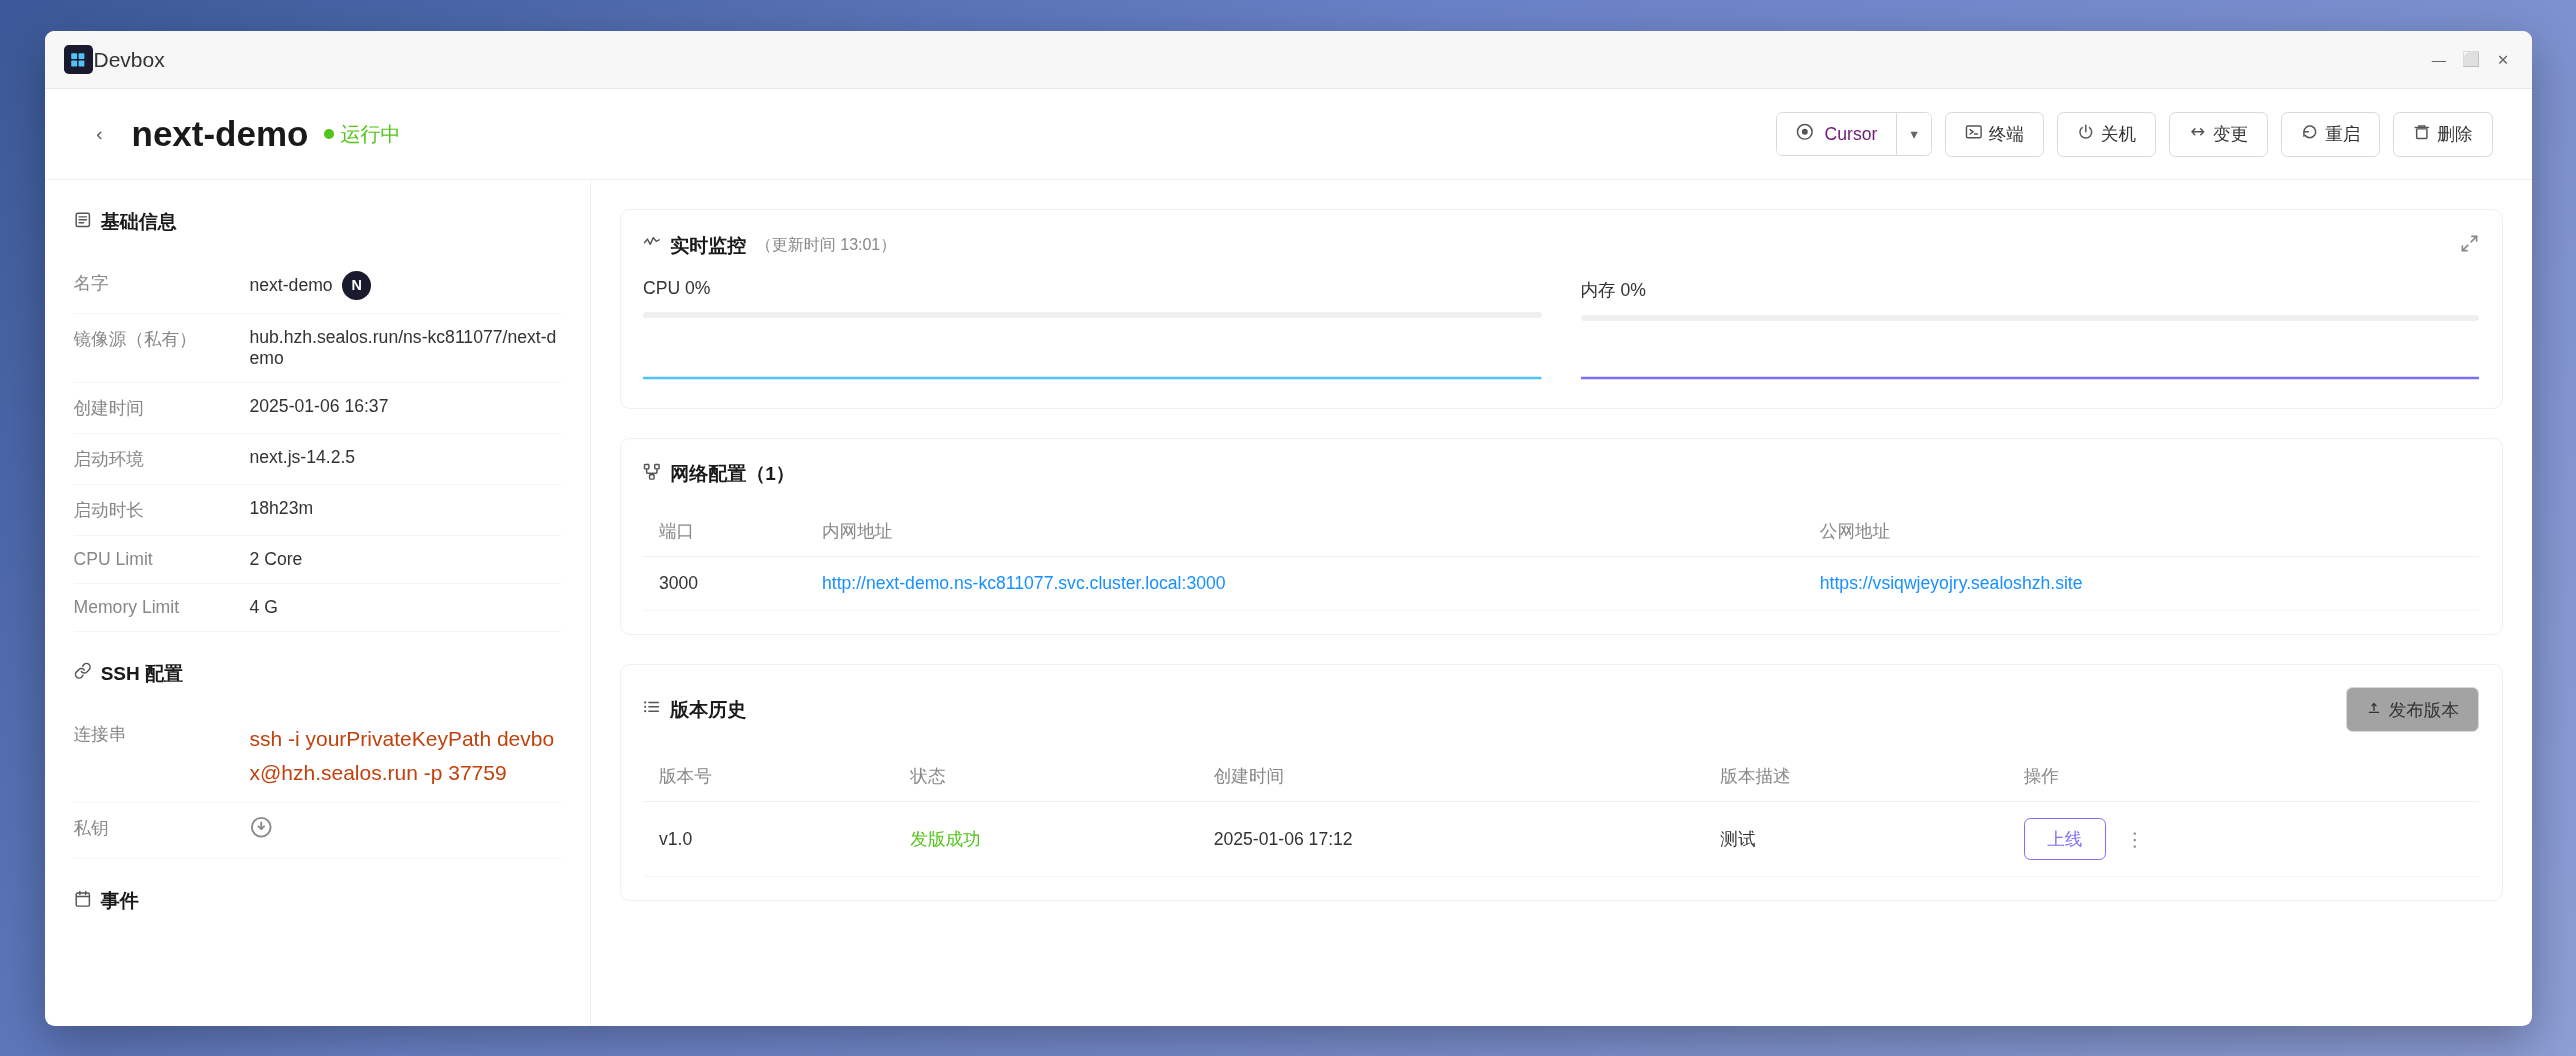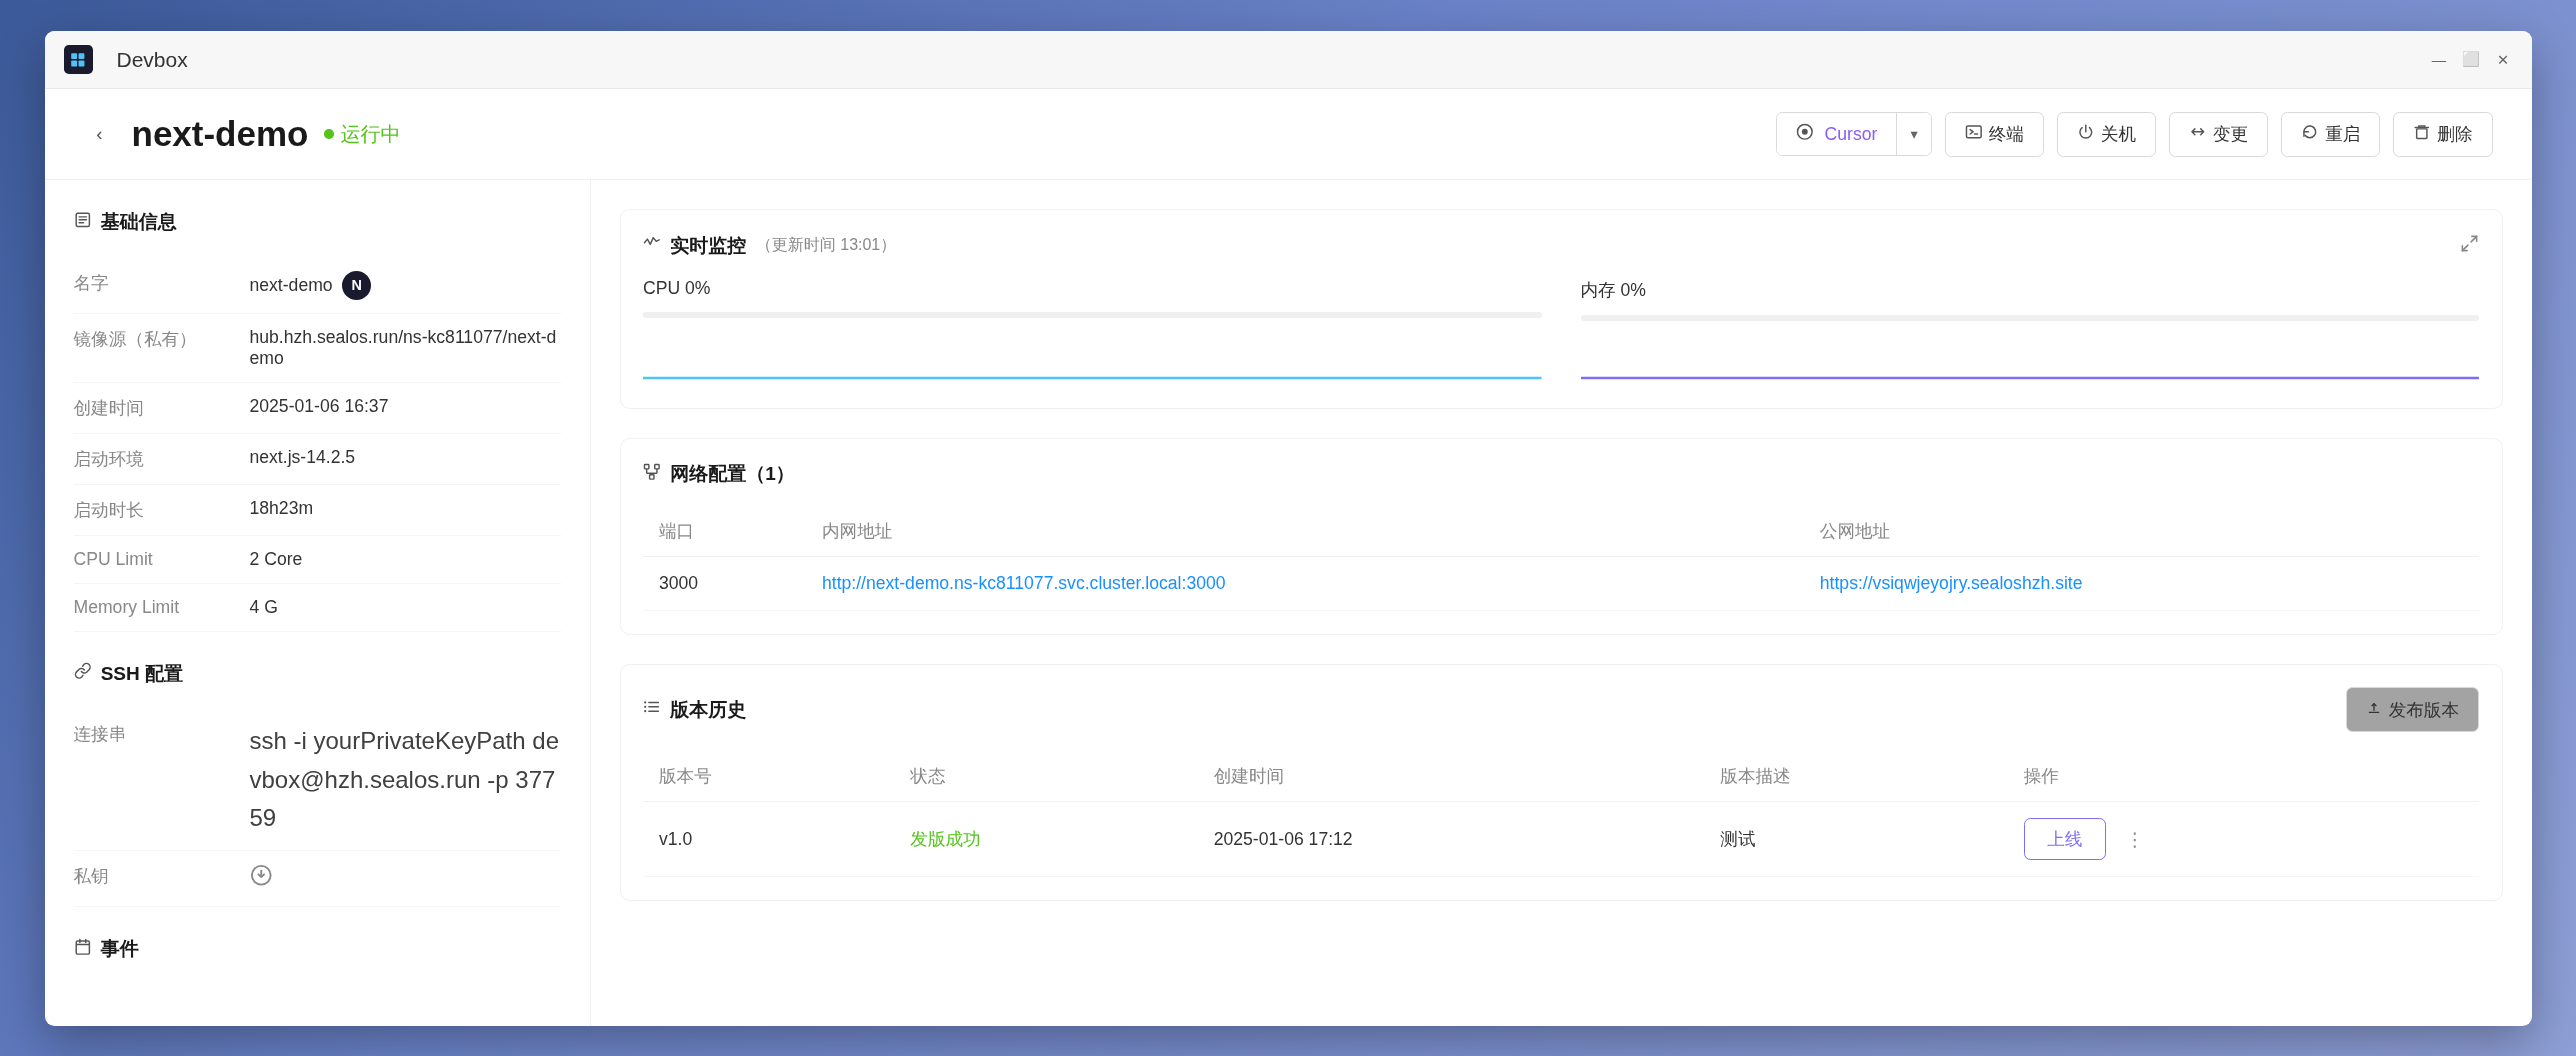--- a/index.html
+++ b/index.html
@@ -30,21 +30,21 @@
       justify-content: space-between;
       padding: 0 19px;
       height: 58px;
       background: #f7f7f7;
       border-bottom: 0.8px solid #e8e8e8;
       flex-shrink: 0;
     }
     .title-bar-left {
       display: flex;
       align-items: center;
-      gap: 24px;
+      gap: 1px;
     }
     .app-icon {
       width: 29px;
       height: 29px;
       background: #1a1a2e;
       border-radius: 4.8px;
       display: flex;
       align-items: center;
       justify-content: center;
       color: white;
@@ -145,21 +145,21 @@
     .cursor-main-btn {
       display: flex;
       align-items: center;
       gap: 11px;
       padding: 9.6px 19px;
       border: none;
       border-right: 0.8px solid #d9d9d9;
       background: #fff;
       cursor: pointer;
       font-size: 17.6px;
-      color: #8b5cf6;
+      color: #701a75;
     }
     .cursor-dropdown-btn {
       padding: 9.6px 13px;
       border: none;
       background: #fff;
       cursor: pointer;
       font-size: 14.4px;
       color: #666;
       display: flex;
       align-items: center;
@@ -229,22 +229,22 @@
       font-size: 14.4px;
       font-weight: bold;
     }
     .divider-section {
       margin: 29px 0 22.5px;
     }
     .ssh-row {
       align-items: flex-start;
     }
     .ssh-value {
-      color: #404040;
-      font-size: 24px;
+      color: #c2410c;
+      font-size: 21px;
       line-height: 1.6;
     }
     .download-icon {
       font-size: 22.5px;
       color: #666;
       cursor: pointer;
     }
 
     
     .right-panel {

